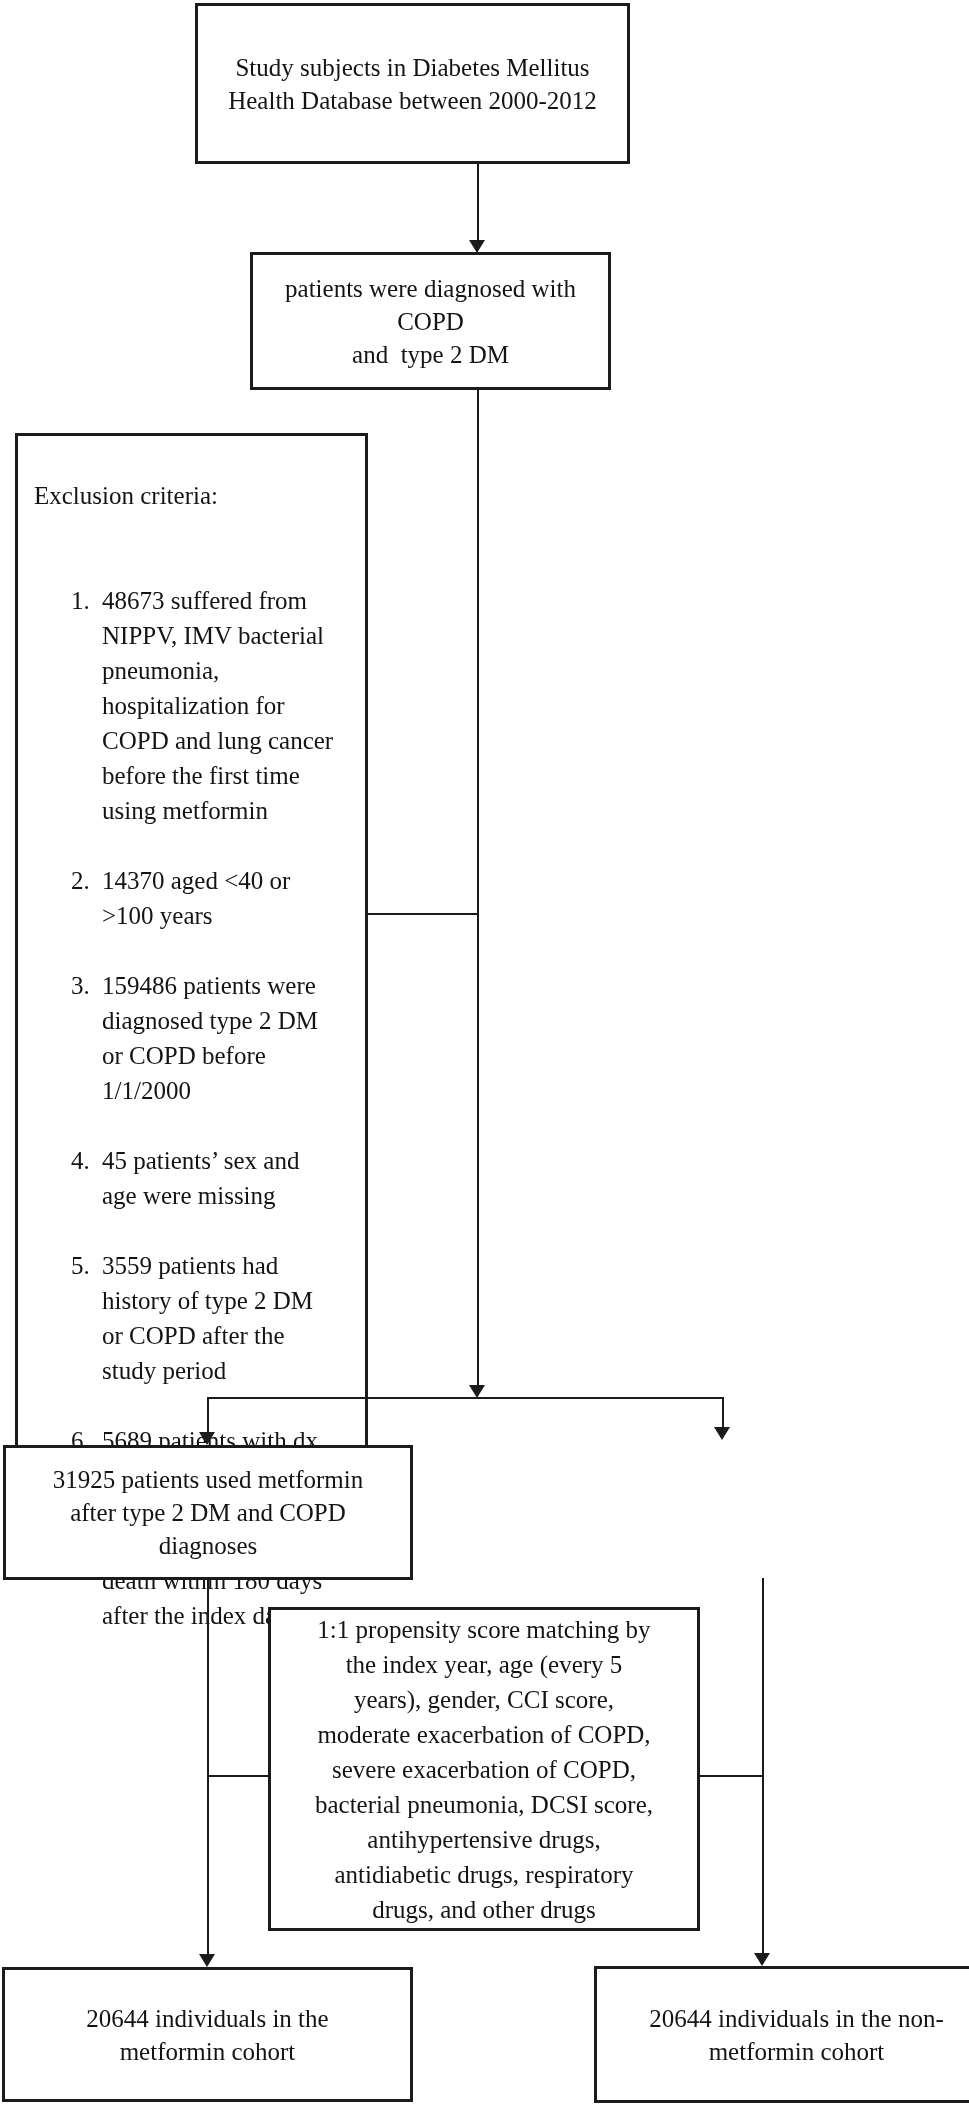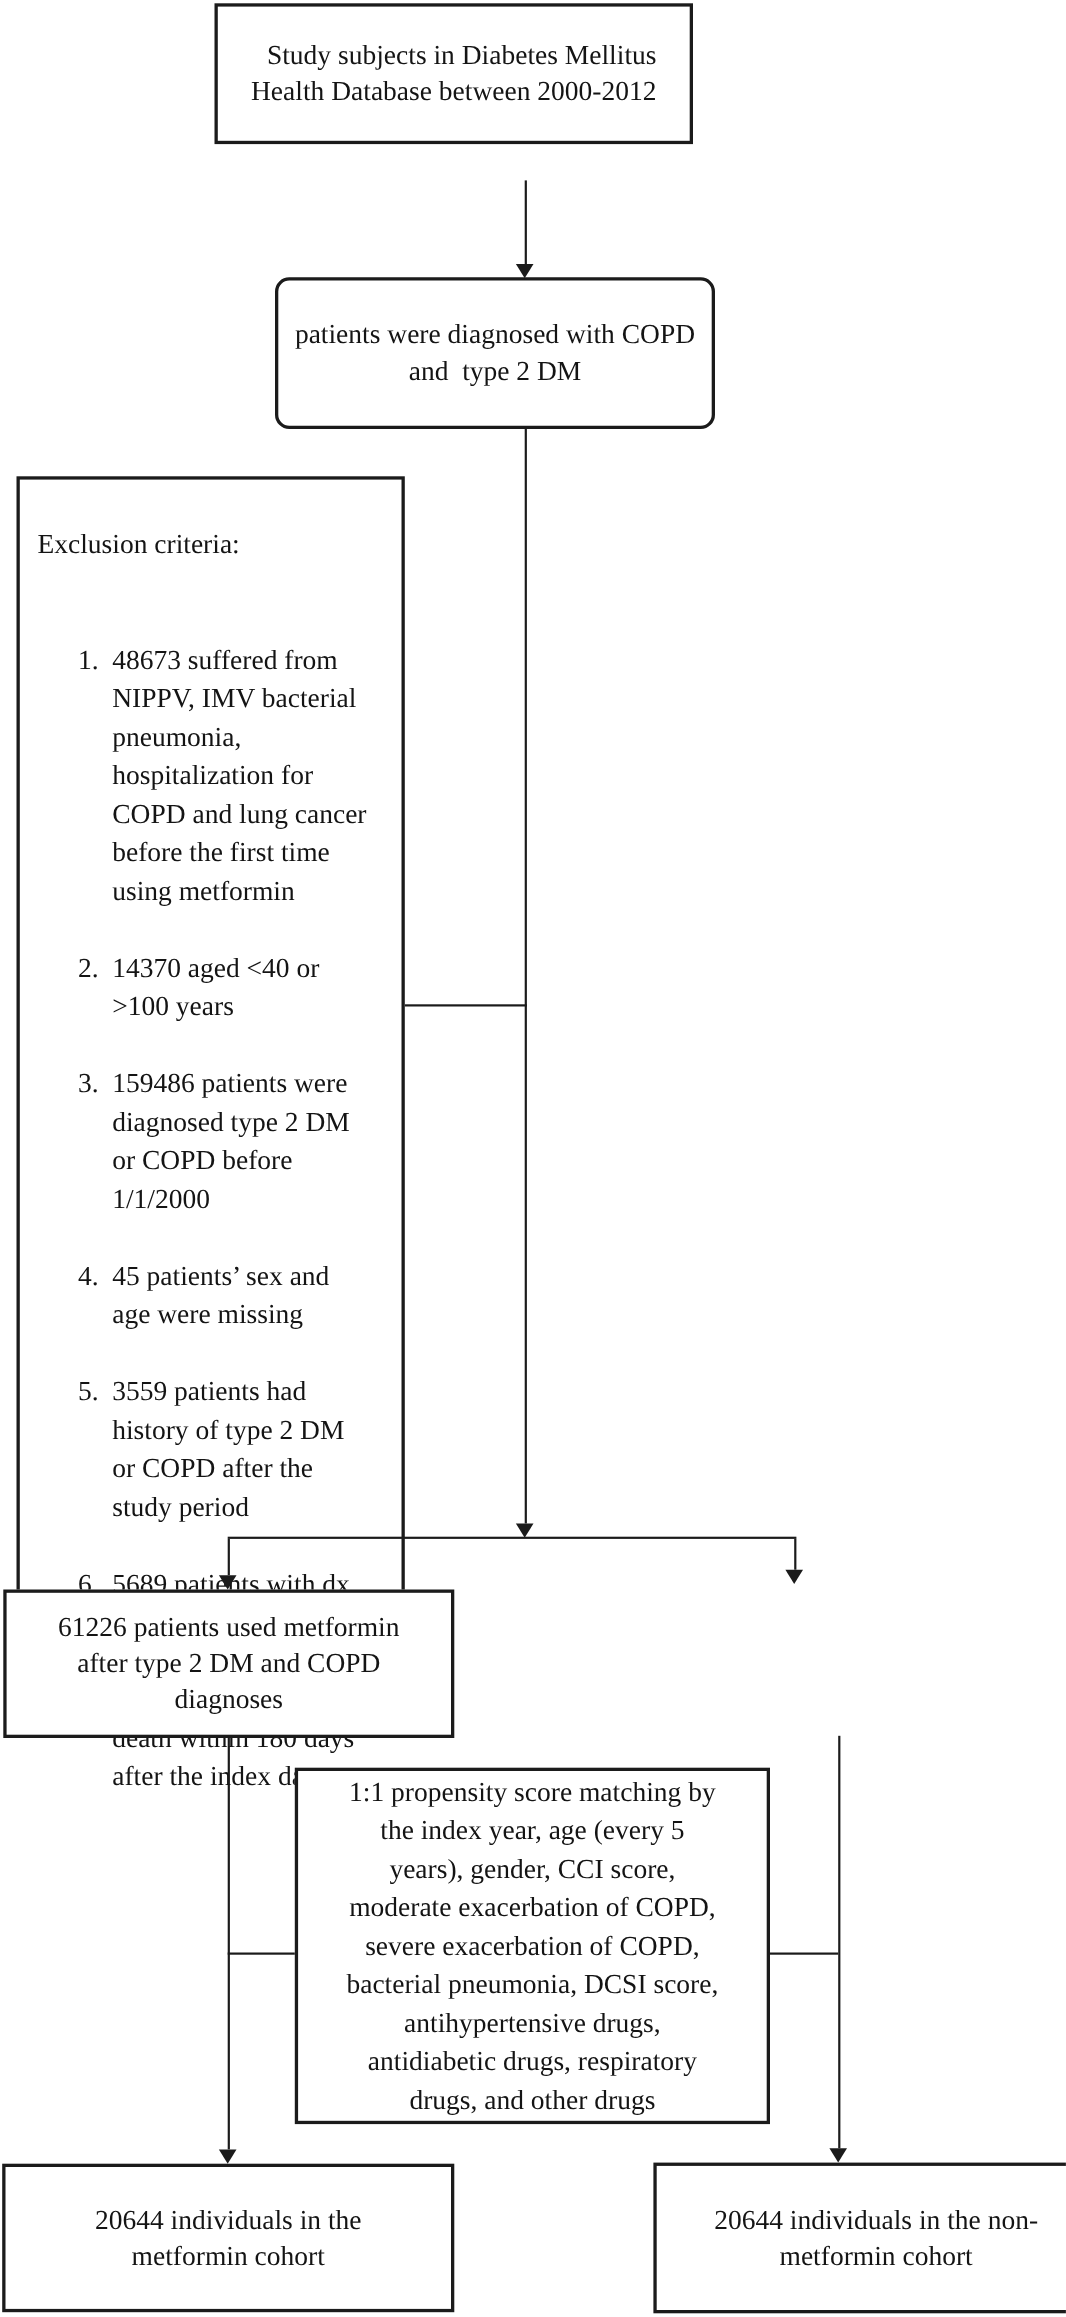--- a/index.html
+++ b/index.html
@@ -17,22 +17,22 @@
     background: #ffffff;
     border: 3px solid #1b1b1b;
     display: flex;
     align-items: center;
     justify-content: center;
     text-align: center;
     font-size: 25px;
     line-height: 33px;
     white-space: pre-line;
   }
-  #box-study            { left: 195px; top: 3px;    width: 435px; height: 128px; text-align: right; }
-  #box-diagnosed        { left: 250px; top: 252px;  width: 400px; height: 138px; border-radius: 13px; }
+  #box-study            { left: 195px; top: 3px;    width: 435px; height: 161px; }
+  #box-diagnosed        { left: 250px; top: 252px;  width: 361px; height: 138px; }
   #box-exclusion        { left: 15px;  top: 433px;  width: 353px; height: 1072px;
                           display: block; text-align: left;
                           padding: 7px 8px 0 16px; line-height: 35px; }
   #box-metformin        { left: 3px;   top: 1445px; width: 410px; height: 135px; }
   #box-nonmetformin     { left: 540px; top: 1440px; width: 425px; height: 138px; }
   #box-matching         { left: 268px; top: 1607px; width: 432px; height: 324px; line-height: 35px; }
   #box-met-cohort       { left: 2px;   top: 1967px; width: 411px; height: 135px; }
   #box-nonmet-cohort    { left: 560px; top: 1966px; width: 405px; height: 137px; margin-left: 34px; }
 
   #box-exclusion .heading { white-space: pre-line; }
@@ -100,21 +100,21 @@
 study period</li>
       <li>5689 patients with dx
 of dialysis, hepatic
 failure, lung cancer,
 NIPPV, IMV, and
 death within 180 days
 after the index date</li>
     </ol>
   </div>
 
-  <div class="box" id="box-metformin">61226 patients used metformin
+  <div class="box" id="box-metformin">31925 patients used metformin
 after type 2 DM and COPD
 diagnoses</div>
 
 
   <div class="box" id="box-matching">1:1 propensity score matching by
 the index year, age (every 5
 years), gender, CCI score,
 moderate exacerbation of COPD,
 severe exacerbation of COPD,
 bacterial pneumonia, DCSI score,

